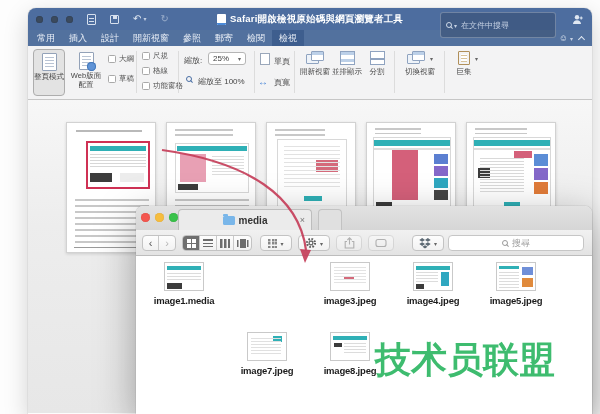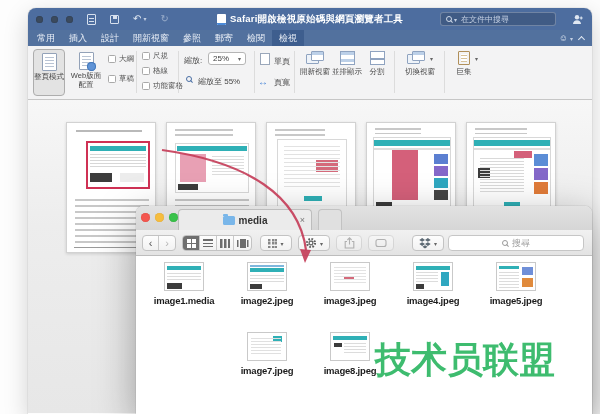--- a/index.html
+++ b/index.html
@@ -17,21 +17,21 @@
   repeating-linear-gradient(180deg,transparent 0 2px,#d7e0ee 2px 3px) center/5px 7px no-repeat}
 .ic-save{width:9px;height:9px;border:1px solid #d7e0ee;border-radius:1px;position:relative}
 .ic-save::after{content:"";position:absolute;left:2px;top:0;width:4px;height:3px;background:#d7e0ee}
 .ic-dd{font-size:6px;margin-left:2px;color:#c3cfe2}
 .dim{opacity:.5}
 .wtitle{position:absolute;left:0;right:0;top:0;bottom:0;display:flex;align-items:center;justify-content:center;pointer-events:none}
 .wtitle .doc{width:9px;height:11px;background:#fff;border-radius:1px;margin-right:4px;
   box-shadow:inset 0 -7px 0 -5px #4a89d8, inset 0 -4px 0 -3px #fff}
 .wtitle span{color:#fff;font-size:9.5px;font-weight:bold;letter-spacing:.2px}
 .wsearch{position:absolute;right:36px;top:4px;width:116px;height:14px;border-radius:3px;
-  background:rgba(0,0,0,.16);border:1px solid rgba(255,255,255,.25);display:flex;align-items:center;padding:0 5px}
+  background:rgba(0,0,0,.16);border:1px solid rgba(255,255,255,.25);display:flex;align-items:center;padding:12px 5px}
 .lens{width:6px;height:6px;border:1px solid currentColor;border-radius:50%;position:relative;flex:none}
 .lens::after{content:"";position:absolute;width:3px;height:1px;background:currentColor;transform:rotate(45deg);right:-2px;bottom:-1px}
 .wsearch{color:#cdd8e8}
 .wsearch .ph{font-size:8px;margin-left:4px;color:#c3cfe2}
 .wsearch .car{font-size:6px;margin-left:2px;color:#c3cfe2}
 .ic-person{margin-left:auto;margin-right:8px}
 
 .tabrow{height:16px;background:#52719e;display:flex;align-items:stretch;padding-left:2px}
 .wtab{padding:0 7px;font-size:9px;color:#e8eef6;display:flex;align-items:center;white-space:nowrap}
 .wtab.active{background:#3e5e8e}
@@ -243,21 +243,21 @@
         <span class="cb"></span>
         <span>功能窗格</span>
       </div>
       <div class="rdiv" style="left:150px"></div>
       <span class="zlabel" style="left:156px;top:9px">縮放:</span>
       <div class="zdrop" style="left:180px;top:6px">
         <span>25%</span>
         <span class="car">▾</span>
       </div>
       <span class="zlens lens" style="left:158px;top:30px"></span>
-      <span class="zlabel" style="left:170px;top:30px">縮放至 55%</span>
+      <span class="zlabel" style="left:170px;top:30px">縮放至 100%</span>
       <div class="rdiv" style="left:226px"></div>
       <div class="pficon" style="left:232px;top:7px"></div>
       <span class="zlabel" style="left:246px;top:10px">單頁</span>
       <span class="arrlr" style="left:230px;top:31px">↔</span>
       <span class="zlabel" style="left:246px;top:31px">頁寬</span>
       <div class="rdiv" style="left:266px"></div>
       <div class="rbtn" style="left:272px;width:30px">
         <div class="win-ic">
             <span class="w1"></span>
             <span class="w2"></span>
@@ -395,26 +395,20 @@
         <span class="ph">搜尋</span>
       </div>
     </div>
     <div class="fcontent">
       <div class="file" style="left:13px;top:6px">
         <div class="thumb">
             <div class="mini v1"></div>
           </div>
         <div class="fname">image1.media</div>
       </div>
-      <div class="file" style="left:96px;top:6px">
-        <div class="thumb">
-            <div class="mini v2"></div>
-          </div>
-        <div class="fname">image2.jpeg</div>
-      </div>
       <div class="file" style="left:179px;top:6px">
         <div class="thumb">
             <div class="mini v3"></div>
           </div>
         <div class="fname">image3.jpeg</div>
       </div>
       <div class="file" style="left:262px;top:6px">
         <div class="thumb">
             <div class="mini v4"></div>
           </div>

